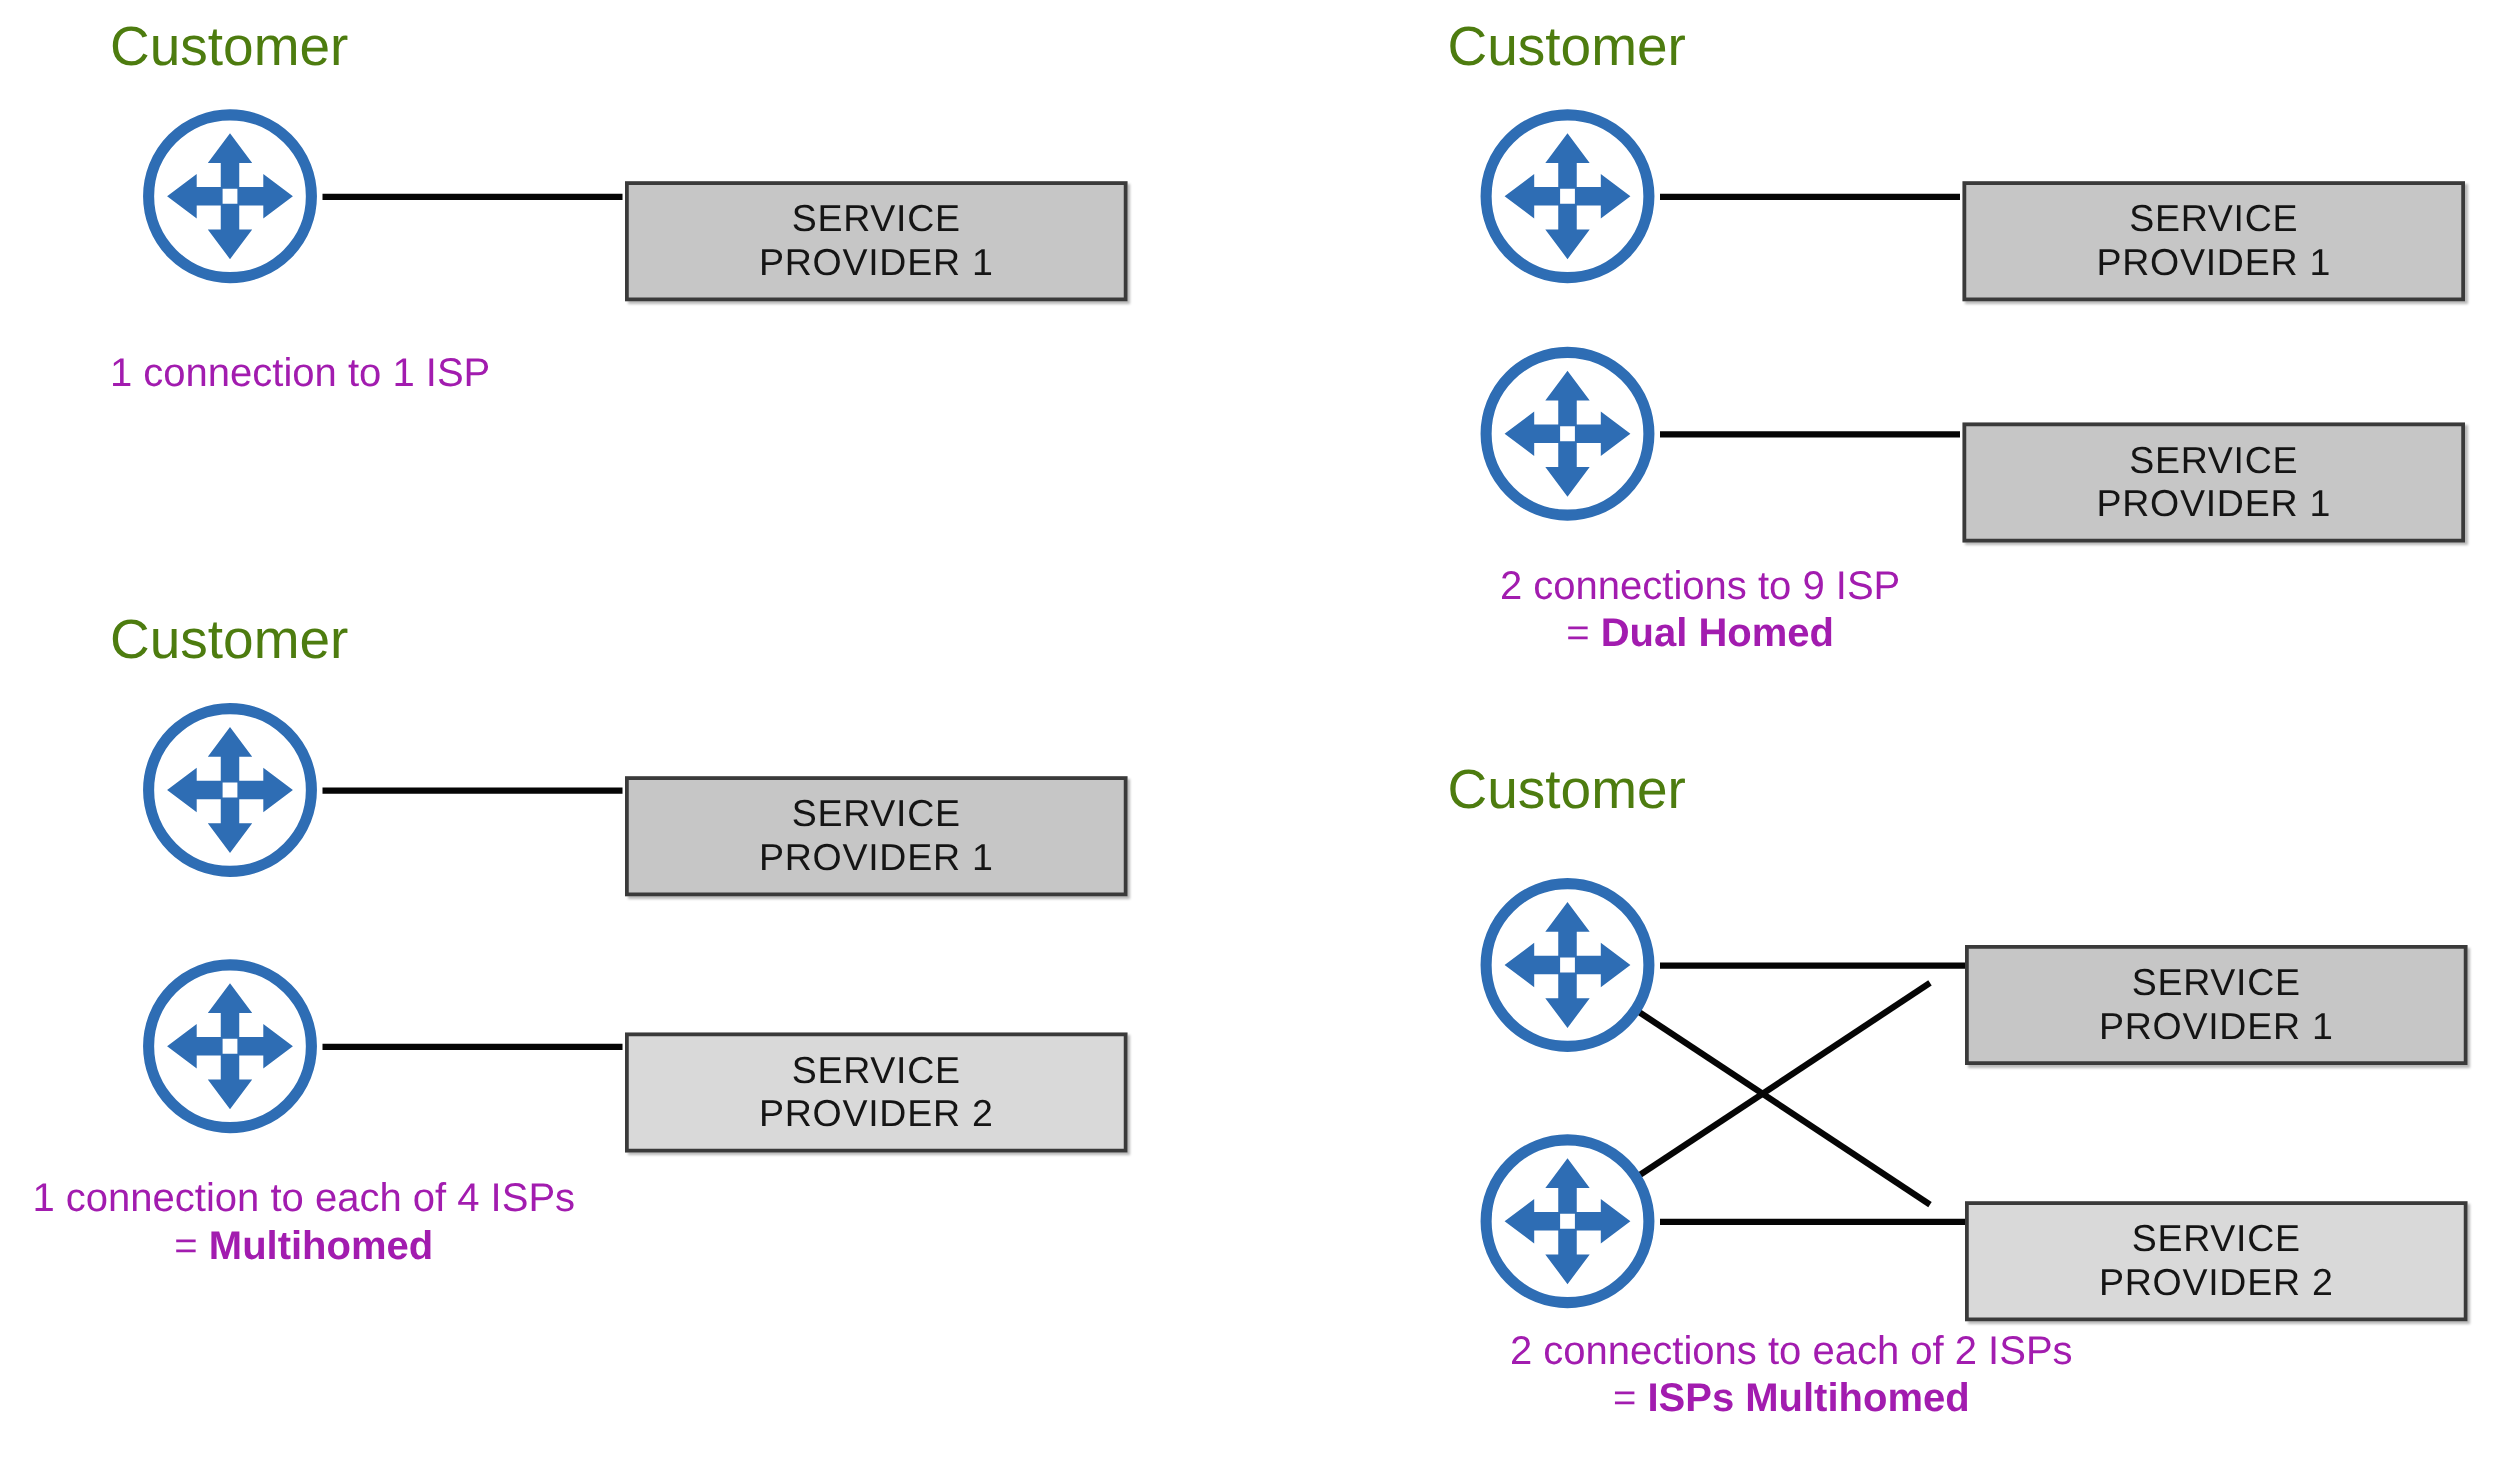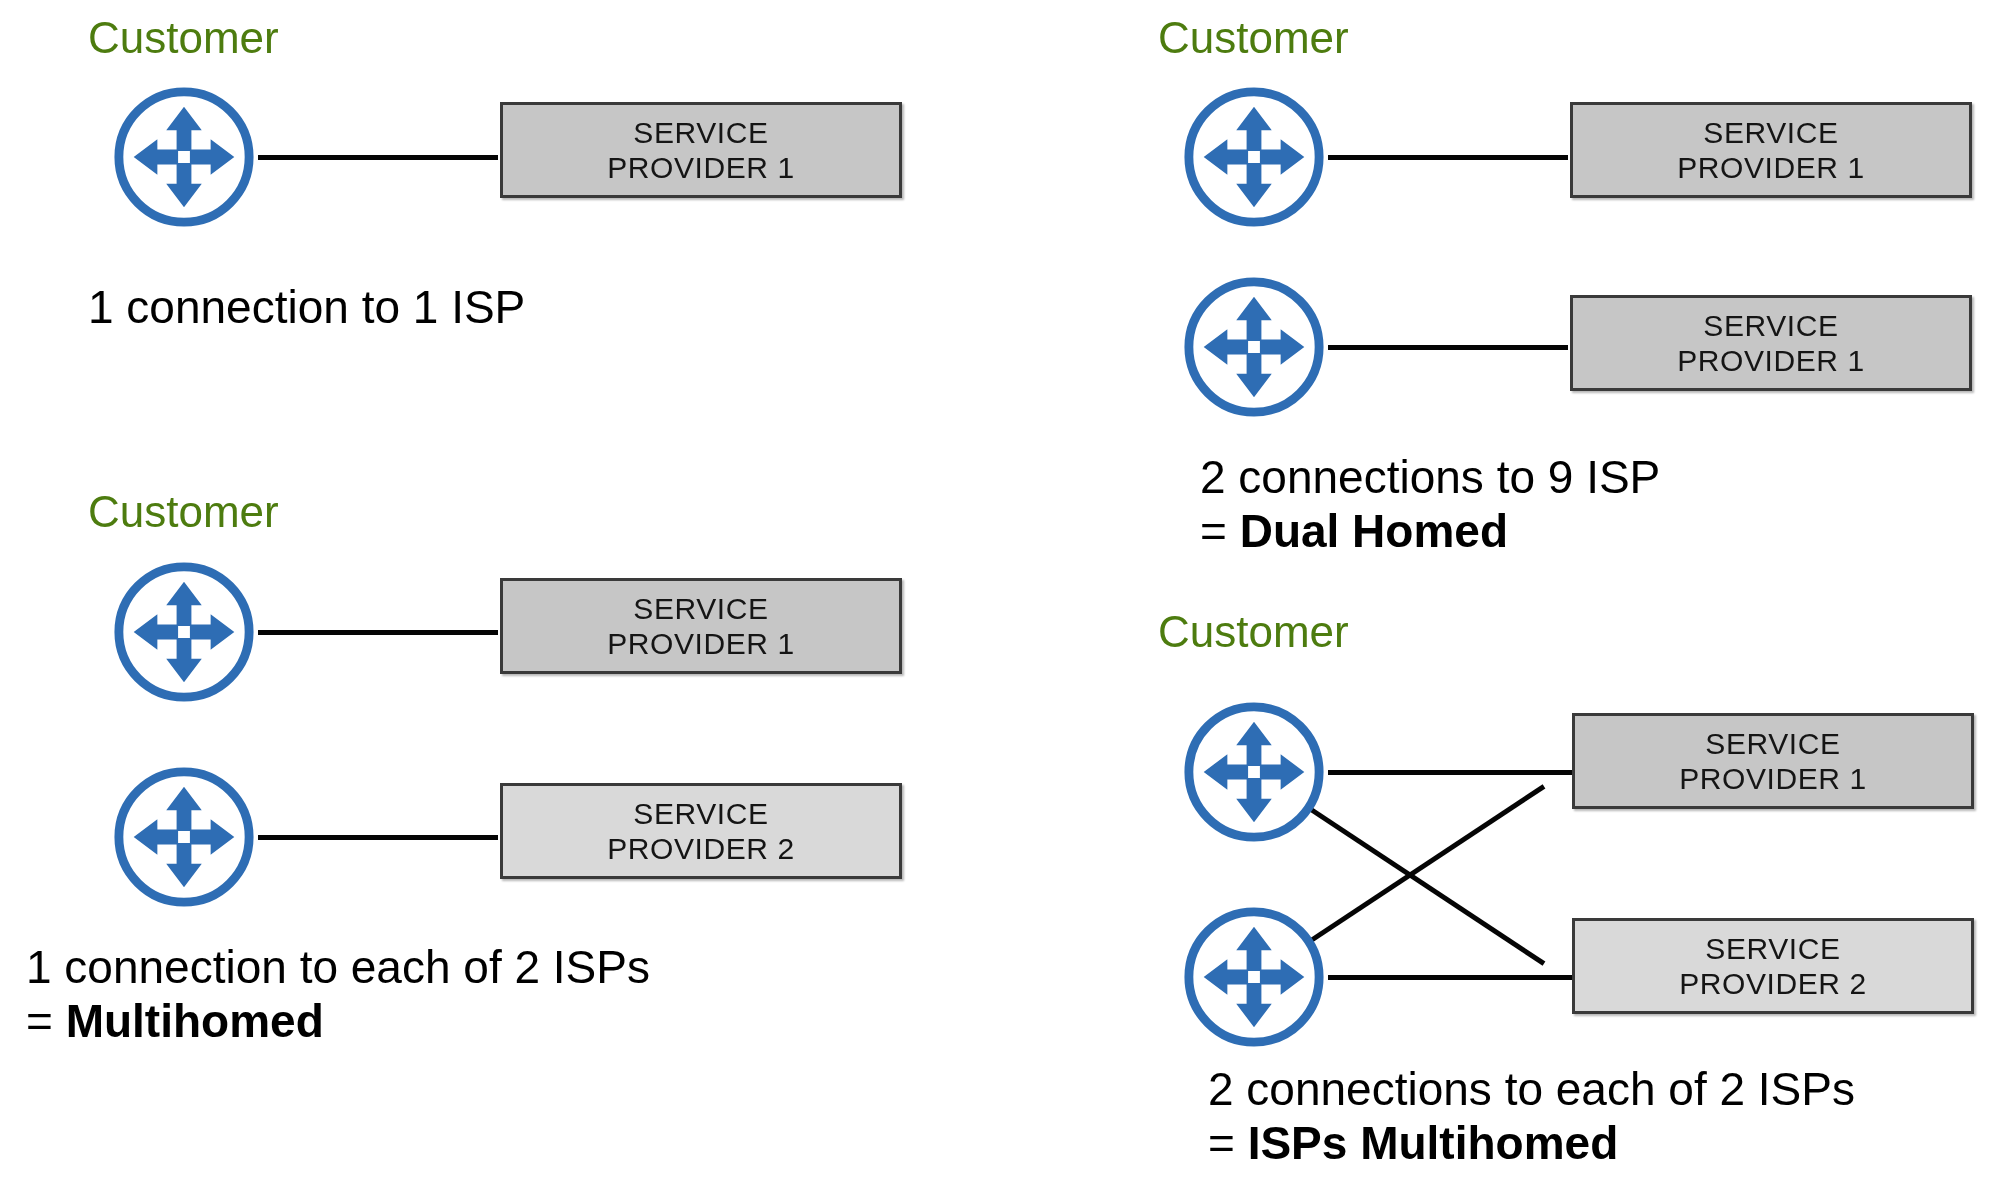--- a/index.html
+++ b/index.html
@@ -46,20 +46,21 @@
     box-sizing: border-box;
     width: 402px;
     height: 96px;
     border: 3px solid #3a3a3a;
     background: #c6c6c6;
     display: flex;
     align-items: center;
     justify-content: center;
     text-align: center;
     box-shadow: 2px 2px 2px rgba(0,0,0,0.28);
+    margin-top: 43px;
   }
   .sp-box.light {
     background: #d9d9d9;
   }
   .sp-text {
     font-size: 30px;
     line-height: 1.18;
     letter-spacing: 0.6px;
     color: #151515;
     white-space: pre-line;
@@ -68,24 +69,25 @@
   
   .link {
     position: absolute;
     background: #050505;
     height: 5px;
     transform-origin: 0 50%;
   }
 
   
   .caption {
-    font-size: 46px;
+    font-size: 32px;
     line-height: 1.18;
-    color: #000000;
+    color: #a21caf;
     white-space: nowrap;
+    text-align: center;
   }
   .caption .bold { font-weight: bold; }
 </style>
 </head>
 <body>
 
 <div id="stage">
 
   <div class="abs customer-label" style="left:88px; top:16px;">Customer</div>
 
@@ -187,21 +189,21 @@
   <div class="abs sp-box" style="left:500px; top:578px;">
     <span class="sp-text">SERVICE
 PROVIDER 1</span>
   </div>
   <div class="abs sp-box light" style="left:500px; top:783px;">
     <span class="sp-text">SERVICE
 PROVIDER 2</span>
   </div>
 
   <div class="abs caption" style="left:26px; top:940px;">
-    <div>1 connection to each of 2 ISPs</div>
+    <div>1 connection to each of 4 ISPs</div>
     <div>
       <span>= </span><span class="bold">Multihomed</span>
     </div>
   </div>
 
   <div class="abs customer-label" style="left:1158px; top:610px;">Customer</div>
 
   <div class="link" style="left:1328px; top:770px; width:245px;"></div>
   <div class="link" style="left:1328px; top:975px; width:245px;"></div>
 

